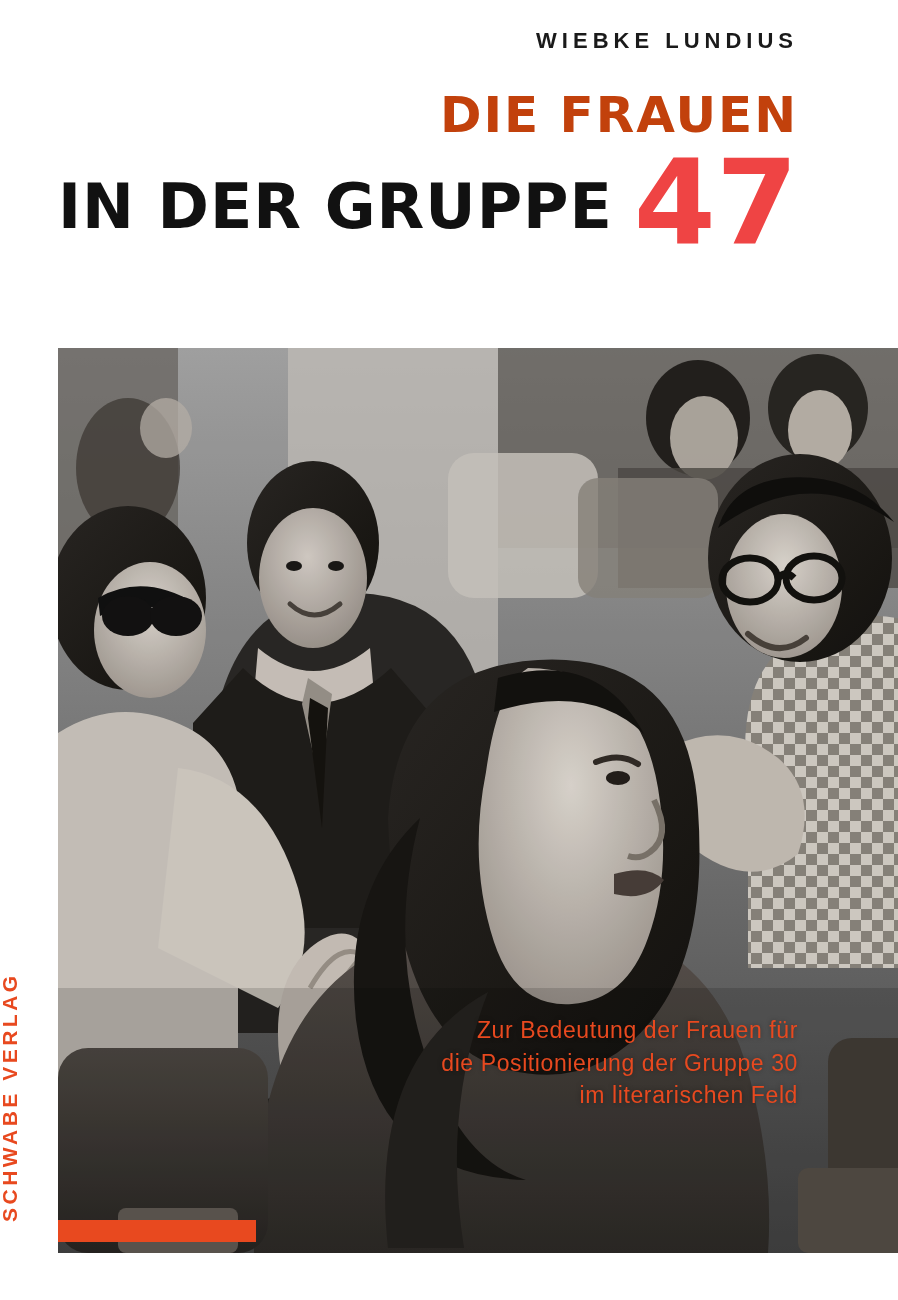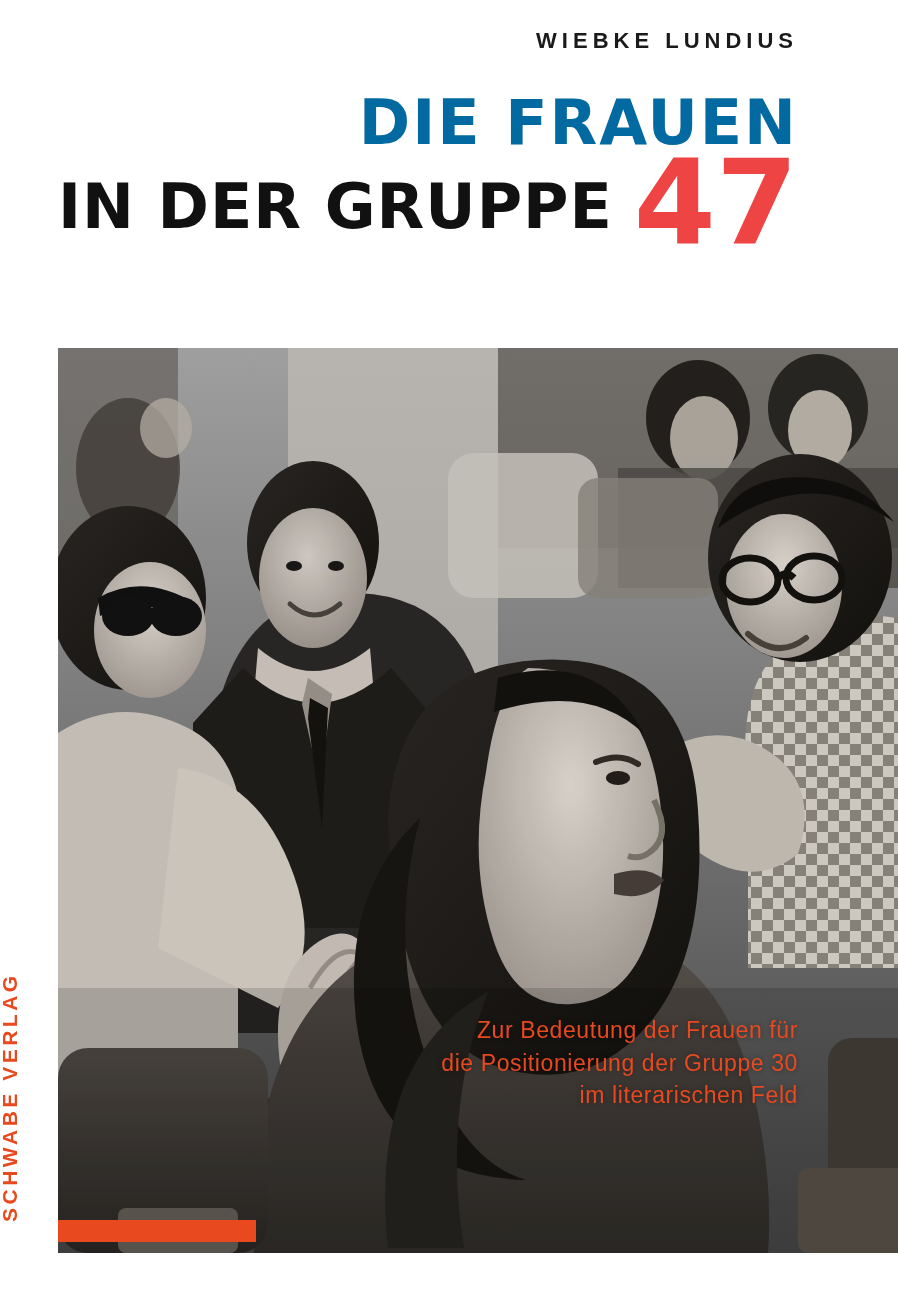--- a/index.html
+++ b/index.html
@@ -37,24 +37,24 @@
     position: absolute;
     top: 72px;
     left: 0;
     width: 898px;
     height: 230px;
   }
   .title-line1 {
     position: absolute;
     top: 14px;
     right: 100px;
-    font-size: 62px;
+    font-size: 50px;
     font-weight: 700;
     letter-spacing: 2px;
-    color: #0369a1;
+    color: #c2410c;
     font-family: "DejaVu Sans", sans-serif;
     white-space: nowrap;
   }
   .title-line2 {
     position: absolute;
     top: 98px;
     left: 58px;
     font-size: 62px;
     font-weight: 700;
     letter-spacing: 1px;

